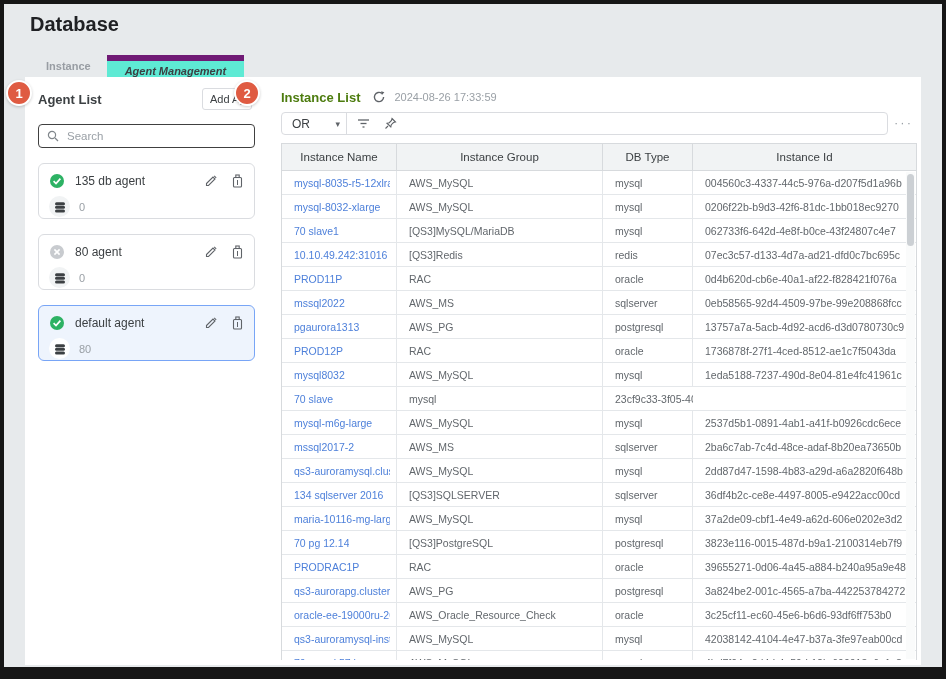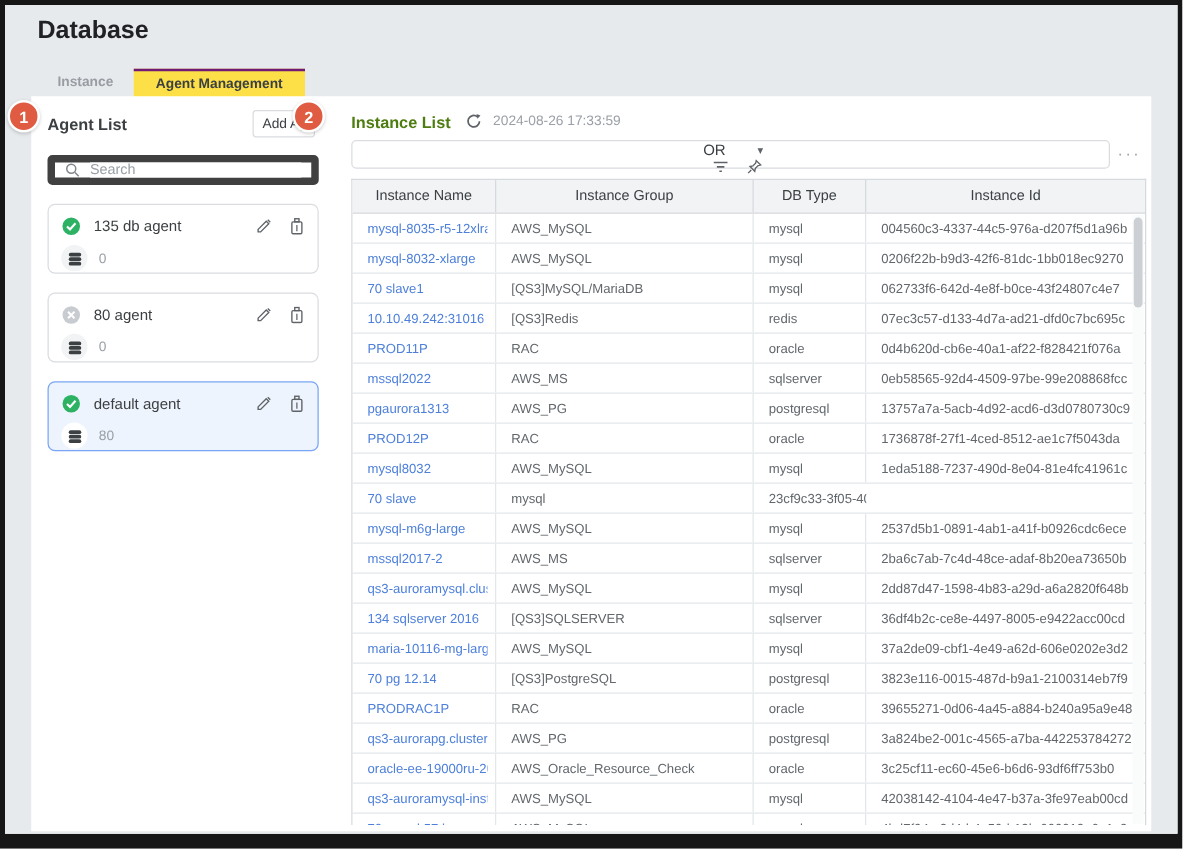--- a/index.html
+++ b/index.html
@@ -4,32 +4,32 @@
 <style>
   * { margin:0; padding:0; box-sizing:border-box; }
   body { font-family:"Liberation Sans", sans-serif; background:#fff; }
   .frame { width:946px; height:679px; border:4px solid #161616; border-bottom:12px solid #161616; position:relative; }
   .page { position:relative; width:938px; height:663px; background:#e7eaec; overflow:hidden; }
 
   .page-title { position:absolute; left:26px; top:9px; font-size:20px; font-weight:bold; color:#202124; }
 
   .tabbar { position:absolute; left:26px; top:51px; display:flex; height:23px; }
   .tab { padding:0 16px; font-size:11px; font-weight:bold; color:#989da3; line-height:23px; cursor:pointer; }
-  .tab.active { background:#fde047; color:#3c4043; border-top:2px solid #701a75; line-height:21px; padding:0 18px; }
+  .tab.active { background:#5eead4; color:#3c4043; border-top:6px solid #701a75; line-height:21px; padding:0 18px;font-style:italic; }
 
   .card { position:absolute; left:21px; top:73px; width:896px; height:588px; background:#fff; }
 
   
   .left-panel { position:absolute; left:13px; top:11px; width:217px; }
   .panel-head { display:flex; align-items:center; justify-content:space-between; height:22px; position:relative; }
   .panel-title { font-size:13px; font-weight:bold; color:#3c4043; }
   .add-btn { position:absolute; right:3px; top:0; width:50px; height:22px; background:#fff; border:1px solid #dadce0;
              border-radius:3px; font-size:11px; color:#3c4043; overflow:hidden; white-space:nowrap; text-align:left;
              padding:0 0 0 7px; font-family:inherit; cursor:pointer; }
-  .search { margin-top:14px; height:24px; border:6px solid #404040; border-radius:4px; display:flex; align-items:center;
+  .search { margin-top:14px; height:24px; border:1px solid #404040; border-radius:4px; display:flex; align-items:center;
             padding:0 8px; background:#fff; }
   .search input { border:none; outline:none; flex:1; font-size:11.5px; margin-left:8px; color:#3c4043; font-family:inherit; }
   .search input::placeholder { color:#9aa0a6; }
 
   .agent-card { margin-top:15px; height:56px; border:1px solid #dadce0; border-radius:6px; padding:9px 10px; background:#fff; }
   .agent-card.selected { background:#eef4fd; border-color:#78a5f6; }
   .ac-row1 { display:flex; align-items:center; }
   .ac-name { font-size:12px; color:#3c4043; margin-left:10px; flex:1; }
   .ac-actions { display:flex; gap:13px; }
   .icon-btn { background:none; border:none; padding:0; cursor:pointer; line-height:0; }
@@ -40,21 +40,21 @@
 
   
   .right-panel { position:absolute; left:256px; top:11px; width:636px; }
   .rp-head { display:flex; align-items:center; height:18px; }
   .rp-title { font-size:13px; font-weight:bold; color:#4d7c0f; }
   .refresh-btn { background:none; border:none; margin-left:12px; line-height:0; cursor:pointer; padding:0; }
   .timestamp { font-size:11px; color:#9aa0a6; margin-left:8px; }
 
   .filter-row { position:absolute; left:0; top:24px; width:636px; height:23px; }
   .filter-input { position:absolute; left:0; top:0; width:607px; height:23px; border:1px solid #dadce0; border-radius:4px;
-                  background:#fff; display:flex; align-items:center;flex-direction:column; }
+                  background:#fff; display:flex; align-items:center; }
   .op-select { display:flex; align-items:center; width:64px; padding:0 6px 0 10px; cursor:pointer; }
   .op-label { font-size:12px; color:#3c4043; flex:1; }
   .caret { font-size:9px; color:#5f6368; }
   .v-div { width:1px; height:23px; background:#dadce0; }
   .f-icons { display:flex; align-items:center; gap:14px; padding-left:10px; }
   .more-dots { position:absolute; right:4px; top:3px; background:none; border:none; color:#9aa0a6; font-size:13px;
                letter-spacing:2px; cursor:pointer; font-family:inherit; }
 
   .table-wrap { position:absolute; left:0; top:55px; width:636px; height:517px; border:1px solid #d7dadd; border-bottom:none;
                 overflow:hidden; background:#fff; }

